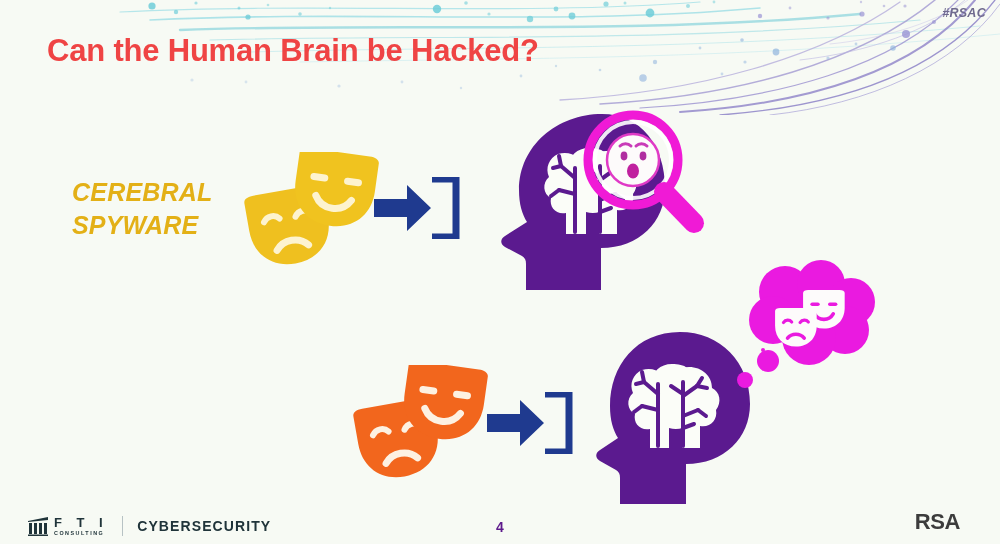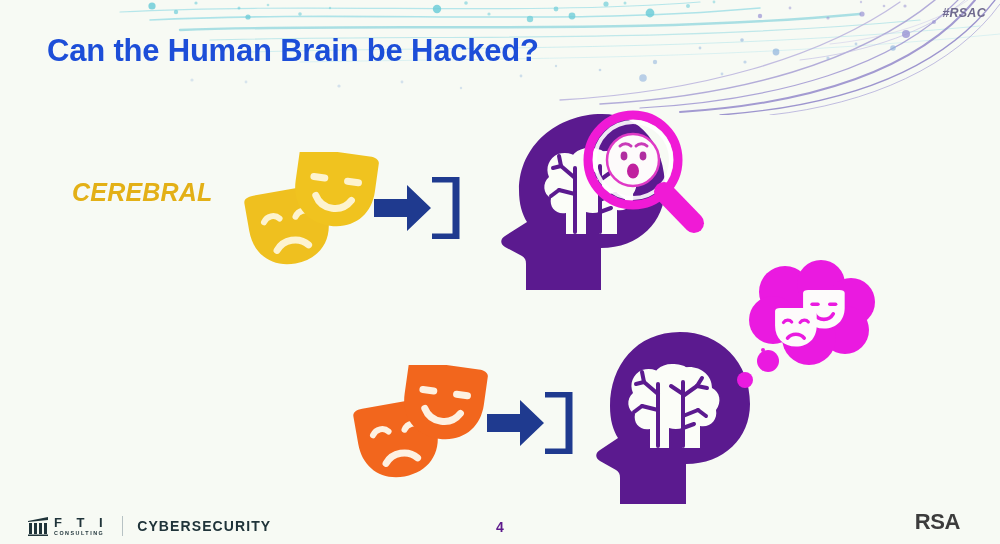--- a/index.html
+++ b/index.html
@@ -31,21 +31,21 @@
     font-style:italic; font-weight:700;
     font-size:12.5px; letter-spacing:.3px;
     color:#6f6a8e;
   }
 
   
   .title{
     position:absolute; left:47px; top:33px;
     font-size:31px; font-weight:700;
     letter-spacing:-.2px;
-    color:#1d4ed8;
+    color:#ef4444;
     white-space:nowrap;
   }
 
   
   .label{
     position:absolute;
     font-weight:700;
     font-size:25px;
     line-height:1.33;
     letter-spacing:.2px;
@@ -188,20 +188,21 @@
       </g>
     </svg>
   </div>
 
   <div class="hashtag">#RSAC</div>
 
   <h1 class="title">Can the Human Brain be Hacked?</h1>
 
   <div class="label label-cerebral">
     <div>CEREBRAL</div>
+    <div>SPYWARE</div>
   </div>
 
   <div class="gfx masks-top">
     <svg viewBox="0 0 140 118" width="140" height="118" xmlns="http://www.w3.org/2000/svg">
 
       <g transform="translate(2,38) rotate(-10 44 36)">
         <path d="M4,6 C4,2 8,0 14,0 L74,0 C80,0 84,2 84,6 L84,34
                  C84,58 68,74 44,74 C20,74 4,58 4,34 Z" fill="#efc01f"></path>
         <path d="M20,28 C24,22 32,22 36,27" stroke="#fdf3cf" stroke-width="6" fill="none" stroke-linecap="round"></path>
         <path d="M52,28 C56,22 64,22 68,27" stroke="#fdf3cf" stroke-width="6" fill="none" stroke-linecap="round"></path>

